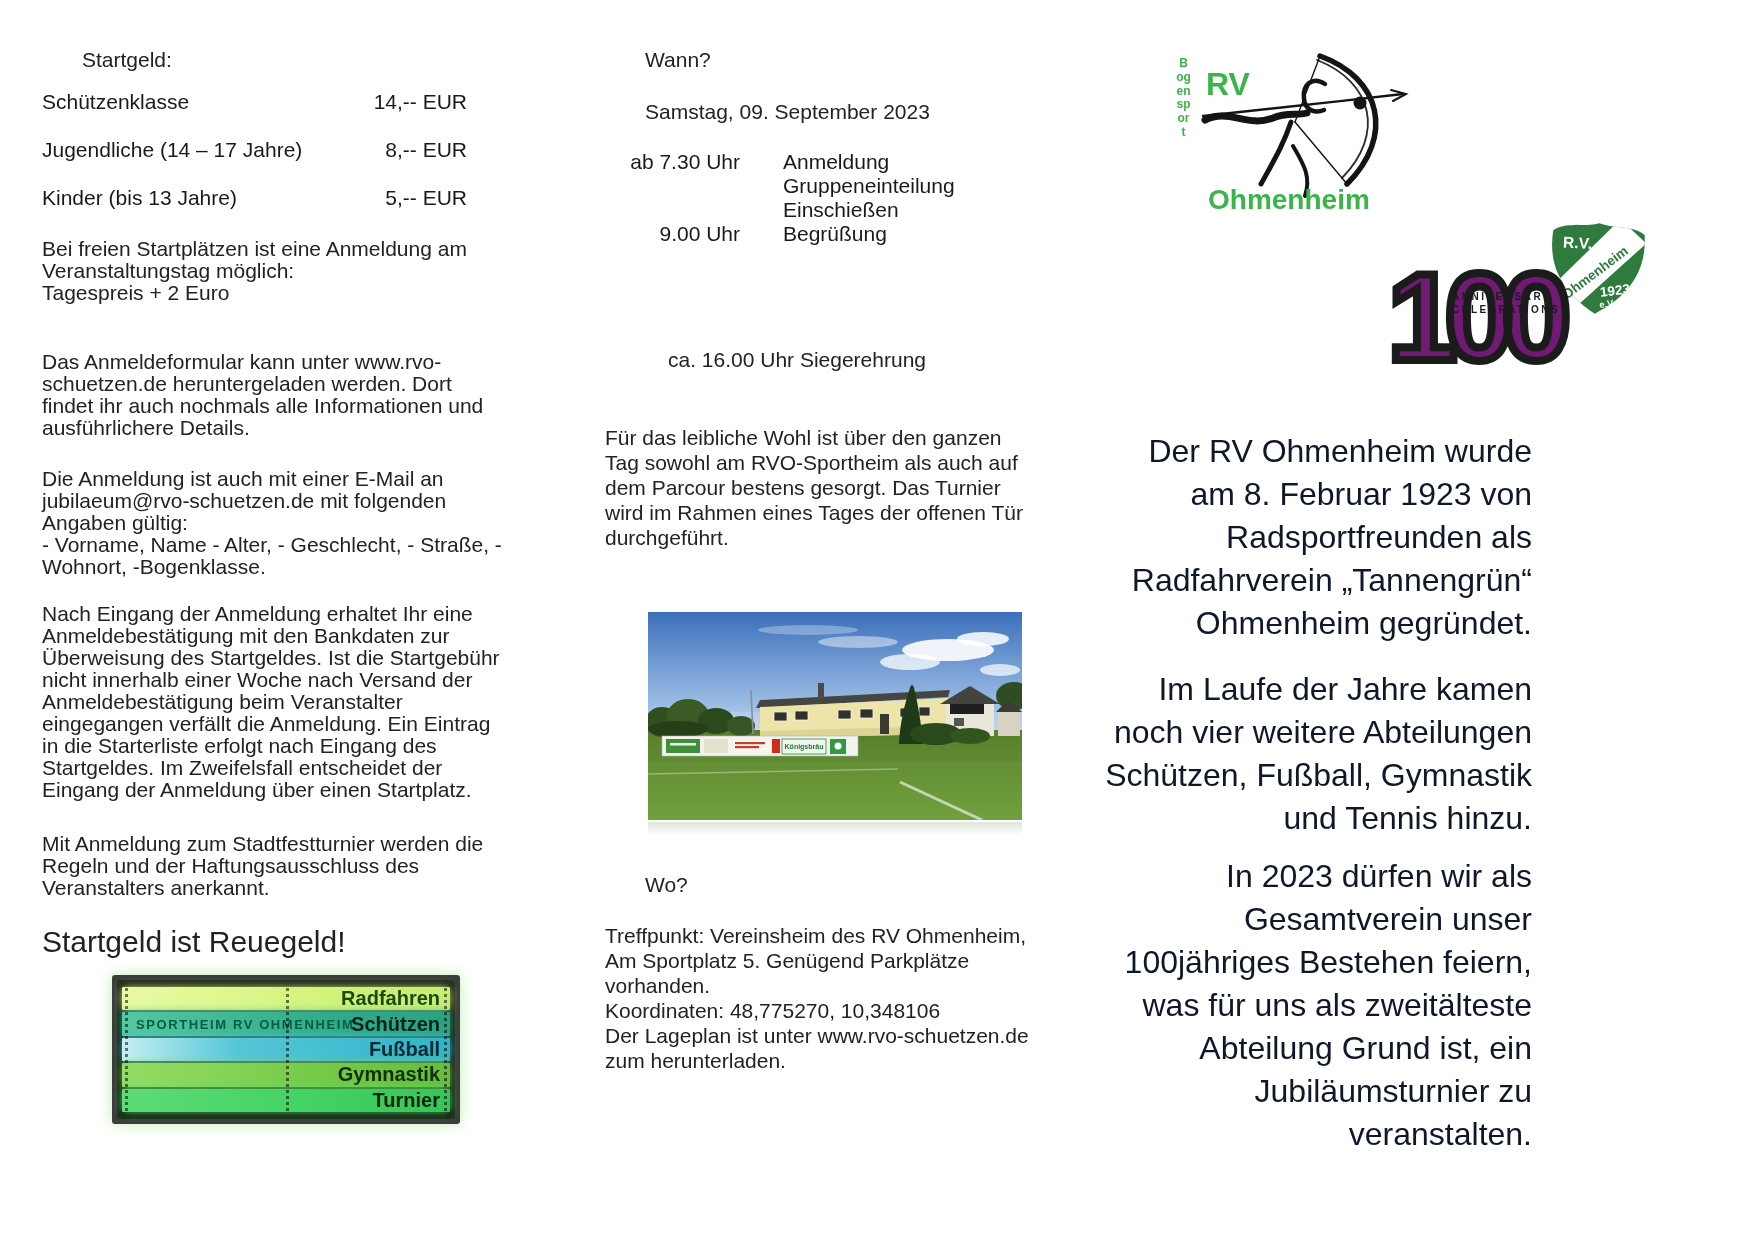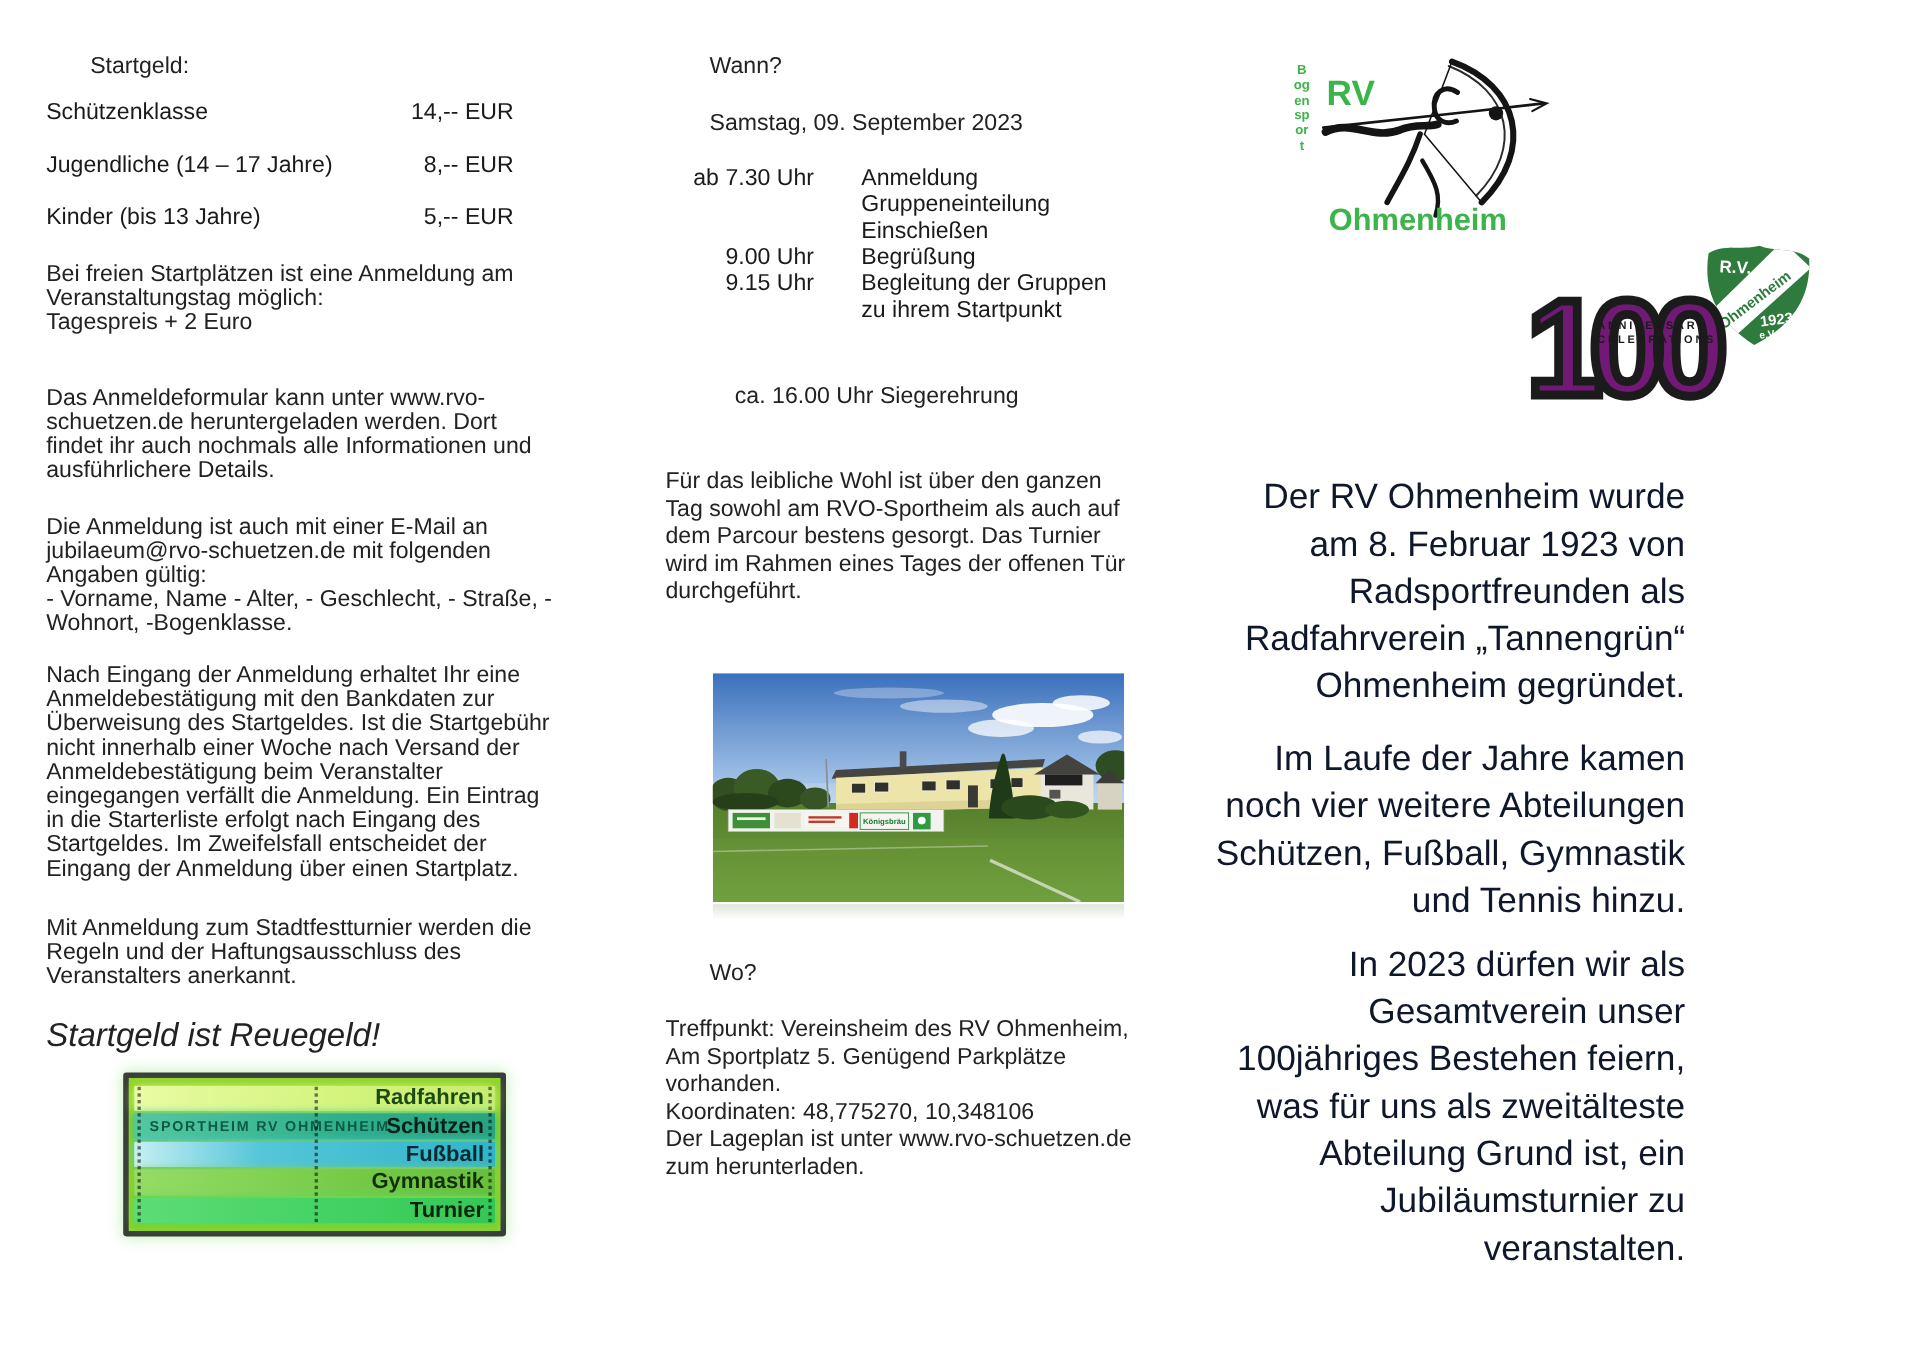--- a/index.html
+++ b/index.html
@@ -8,25 +8,25 @@
     font-family:"Liberation Sans","DejaVu Sans",sans-serif;color:#1a1a1a;
     overflow:hidden;
   }
   .abs{position:absolute;}
   .preline{white-space:pre-line;}
 
   
   .body-txt{font-size:21px;line-height:22px;color:#222;}
   .head-txt{font-size:21px;color:#222;margin-left:40px;}
   .fee-row{display:flex;justify-content:space-between;width:425px;height:22px;margin-bottom:26px;font-size:21px;}
-  .slogan{font-size:30px;color:#222;font-style:italic;}
+  .slogan{font-size:30px;color:#222;}
 
   
   .sign{
-    left:112px;top:975px;width:348px;height:149px;background:#84cc16;
+    left:112px;top:975px;width:348px;height:149px;background:#000000;
     border:5px solid #3a3d3a;border-radius:3px;box-sizing:border-box;
     padding:7px 5px;display:flex;flex-direction:column;gap:2px;
     box-shadow:0 0 14px rgba(110,220,90,.45), inset 0 0 8px rgba(180,255,140,.35);
   }
   .band{position:relative;flex:1;display:flex;align-items:center;justify-content:flex-end;
         padding-right:10px;font-weight:bold;font-size:20px;color:#0d2608;border-radius:1px;}
   .band-0{background:linear-gradient(90deg,#e9fba4,#d4f47e 55%,#c6ec6e);box-shadow:0 0 10px #d8f78a;color:#1c4a14;}
   .band-1{background:linear-gradient(90deg,#53c7a0,#2fae8c 60%,#27a381);box-shadow:0 0 8px #3fc29a;color:#07211a;}
   .band-2{background:linear-gradient(90deg,#c6eff4 0%,#55c6d8 35%,#30b4c9);box-shadow:0 0 8px #55cddd;color:#062a30;}
   .band-3{background:linear-gradient(90deg,#95dc66,#76ca48 60%,#67bd3c);box-shadow:0 0 8px #86d45c;color:#11300a;}
@@ -133,25 +133,20 @@
   <div class="sched-row">
     <span class="sched-time">ab 7.30 Uhr</span>
     <span class="sched-act preline">Anmeldung
 Gruppeneinteilung
 Einschießen</span>
   </div>
   <div class="sched-row">
     <span class="sched-time">9.00 Uhr</span>
     <span class="sched-act preline">Begrüßung</span>
   </div>
-  <div class="sched-row">
-    <span class="sched-time">9.15 Uhr</span>
-    <span class="sched-act preline">Begleitung der Gruppen
-zu ihrem Startpunkt</span>
-  </div>
 </div>
 
 <div class="abs head-txt" style="left:628px;top:348px;">ca. 16.00 Uhr Siegerehrung</div>
 <div class="abs mid-txt preline" style="left:605px;top:425px;width:445px;">Für das leibliche Wohl ist über den ganzen
 Tag sowohl am RVO-Sportheim als auch auf
 dem Parcour bestens gesorgt. Das Turnier
 wird im Rahmen eines Tages der offenen Tür
 durchgeführt.</div>
 
 <div class="abs photo-frame">

